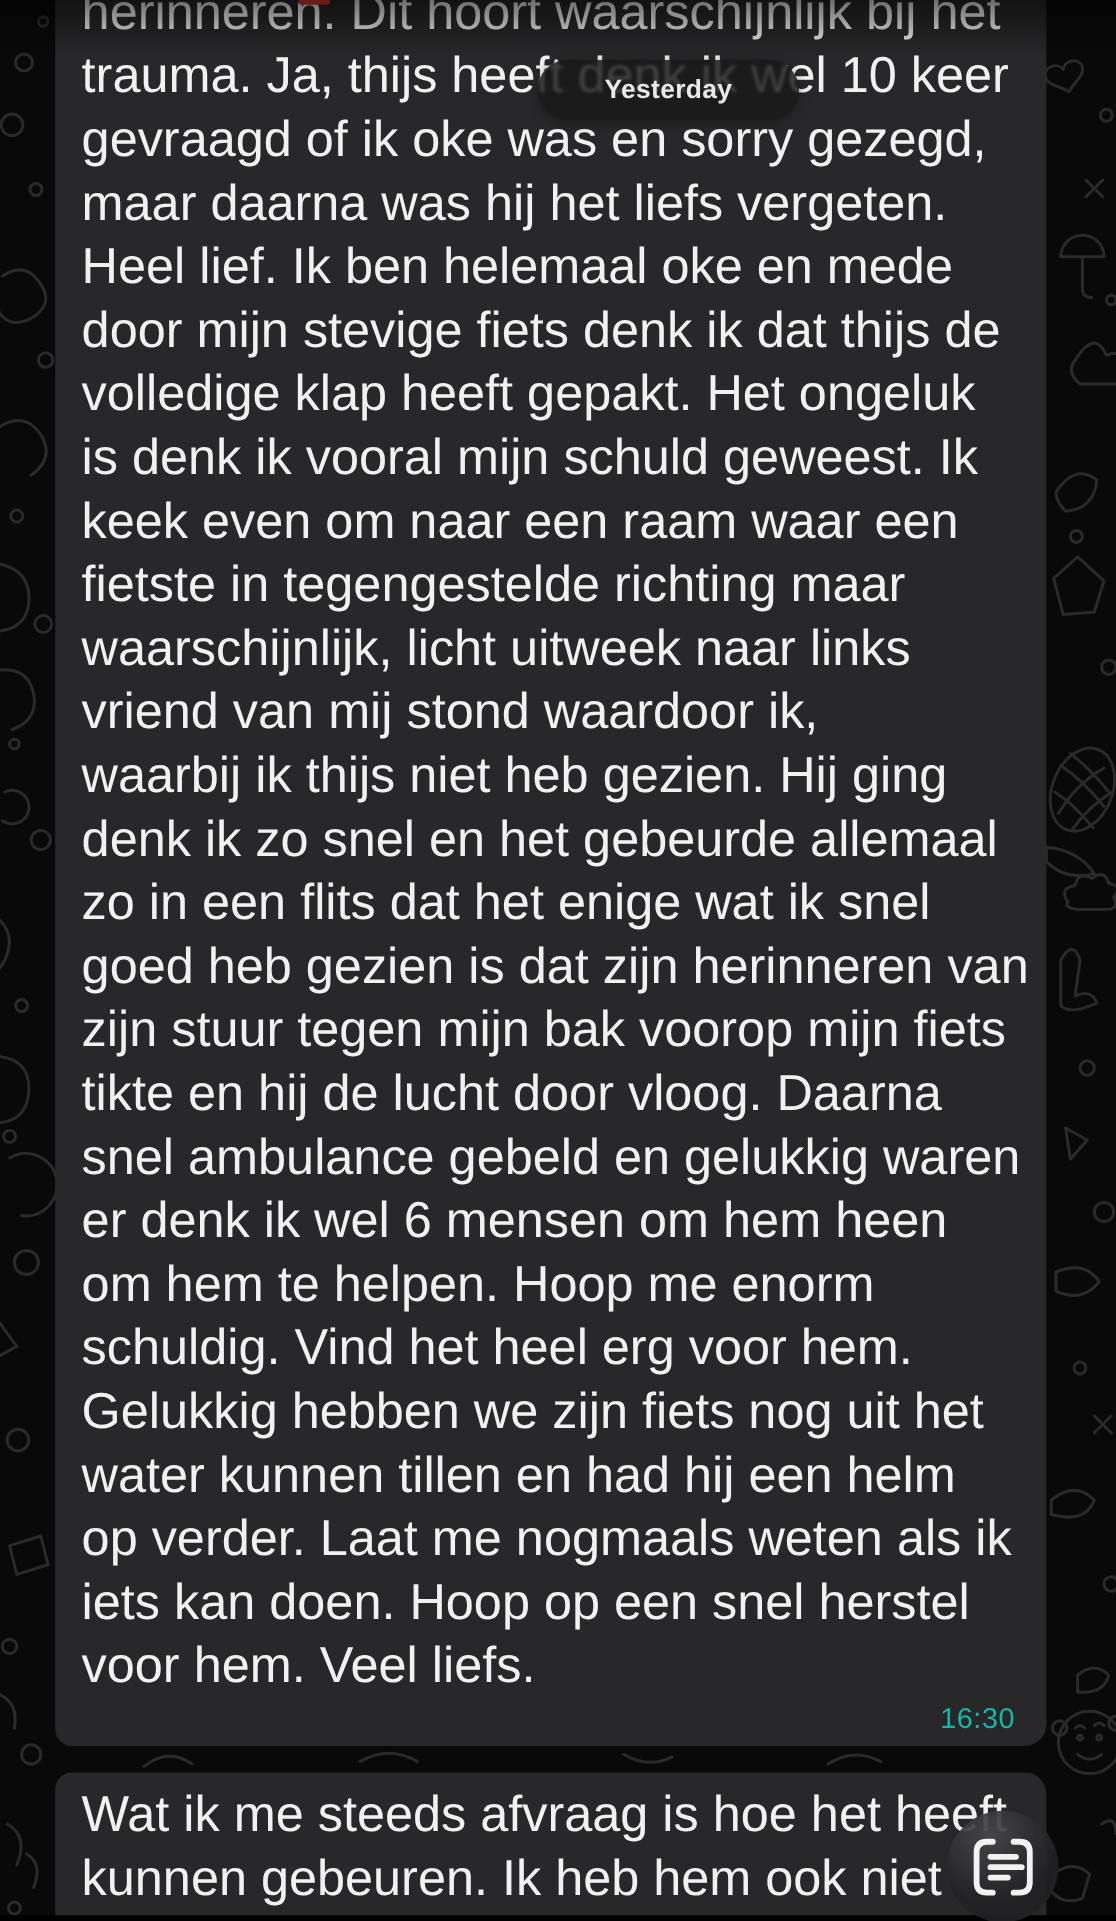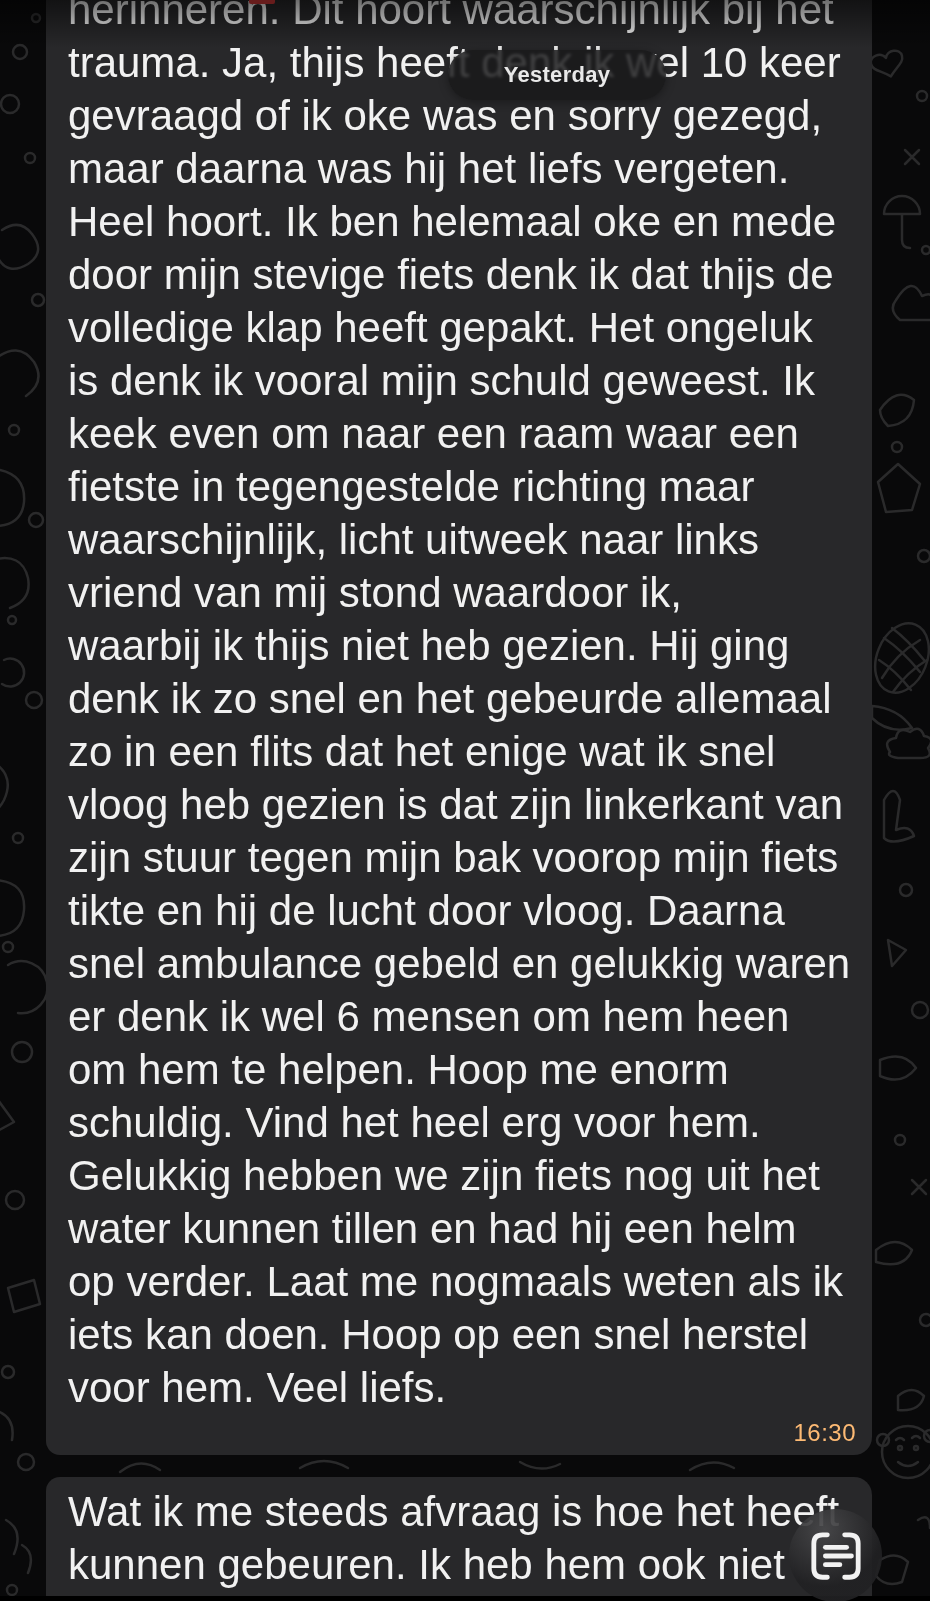--- a/index.html
+++ b/index.html
@@ -21,22 +21,22 @@
   .bubble-1{top:-17px;height:1472px;border-radius:14px 18px 18px 14px;}
   .bubble-2{top:1477px;height:124px;border-radius:14px 18px 0 0;padding-top:8px;box-sizing:border-box;}
 
   .msg-lines{padding:0 26px 0 22px;}
   .ln{
     height:53px;line-height:53px;
     font-size:42px;color:#f1f1f1;
     white-space:nowrap;letter-spacing:0;
   }
   .timestamp{
-    position:absolute;right:16px;bottom:8px;
-    font-size:24px;color:#fdba74;letter-spacing:.5px;
+    position:absolute;right:26px;bottom:8px;
+    font-size:24px;color:#14b8a6;letter-spacing:.5px;
   }
 
   .top-fade{
     position:absolute;left:0;top:0;width:930px;height:48px;z-index:5;
     background:linear-gradient(rgba(0,0,0,.55),rgba(0,0,0,0));
     pointer-events:none;
   }
   .red-artifact{
     position:absolute;left:249px;top:0;width:26px;height:4px;
     background:#671c1c;border-radius:0 0 2px 2px;z-index:7;
@@ -136,32 +136,32 @@
   <path d="M880 1560 q16 -10 28 2 l-6 20 q-16 6 -26 -6 z"></path>
   <path d="M918 1520 q12 -8 12 8"></path>
 </svg>
 
 <div class="bubble bubble-1">
   <div class="msg-lines">
       <div class="ln">herinneren. Dit hoort waarschijnlijk bij het</div>
       <div class="ln">trauma. Ja, thijs heeft denk ik wel 10 keer</div>
       <div class="ln">gevraagd of ik oke was en sorry gezegd,</div>
       <div class="ln">maar daarna was hij het liefs vergeten.</div>
-      <div class="ln">Heel hoort. Ik ben helemaal oke en mede</div>
+      <div class="ln">Heel lief. Ik ben helemaal oke en mede</div>
       <div class="ln">door mijn stevige fiets denk ik dat thijs de</div>
       <div class="ln">volledige klap heeft gepakt. Het ongeluk</div>
       <div class="ln">is denk ik vooral mijn schuld geweest. Ik</div>
       <div class="ln">keek even om naar een raam waar een</div>
       <div class="ln">fietste in tegengestelde richting maar</div>
       <div class="ln">waarschijnlijk, licht uitweek naar links</div>
       <div class="ln">vriend van mij stond waardoor ik,</div>
       <div class="ln">waarbij ik thijs niet heb gezien. Hij ging</div>
       <div class="ln">denk ik zo snel en het gebeurde allemaal</div>
       <div class="ln">zo in een flits dat het enige wat ik snel</div>
-      <div class="ln">vloog heb gezien is dat zijn linkerkant van</div>
+      <div class="ln">goed heb gezien is dat zijn herinneren van</div>
       <div class="ln">zijn stuur tegen mijn bak voorop mijn fiets</div>
       <div class="ln">tikte en hij de lucht door vloog. Daarna</div>
       <div class="ln">snel ambulance gebeld en gelukkig waren</div>
       <div class="ln">er denk ik wel 6 mensen om hem heen</div>
       <div class="ln">om hem te helpen. Hoop me enorm</div>
       <div class="ln">schuldig. Vind het heel erg voor hem.</div>
       <div class="ln">Gelukkig hebben we zijn fiets nog uit het</div>
       <div class="ln">water kunnen tillen en had hij een helm</div>
       <div class="ln">op verder. Laat me nogmaals weten als ik</div>
       <div class="ln">iets kan doen. Hoop op een snel herstel</div>

